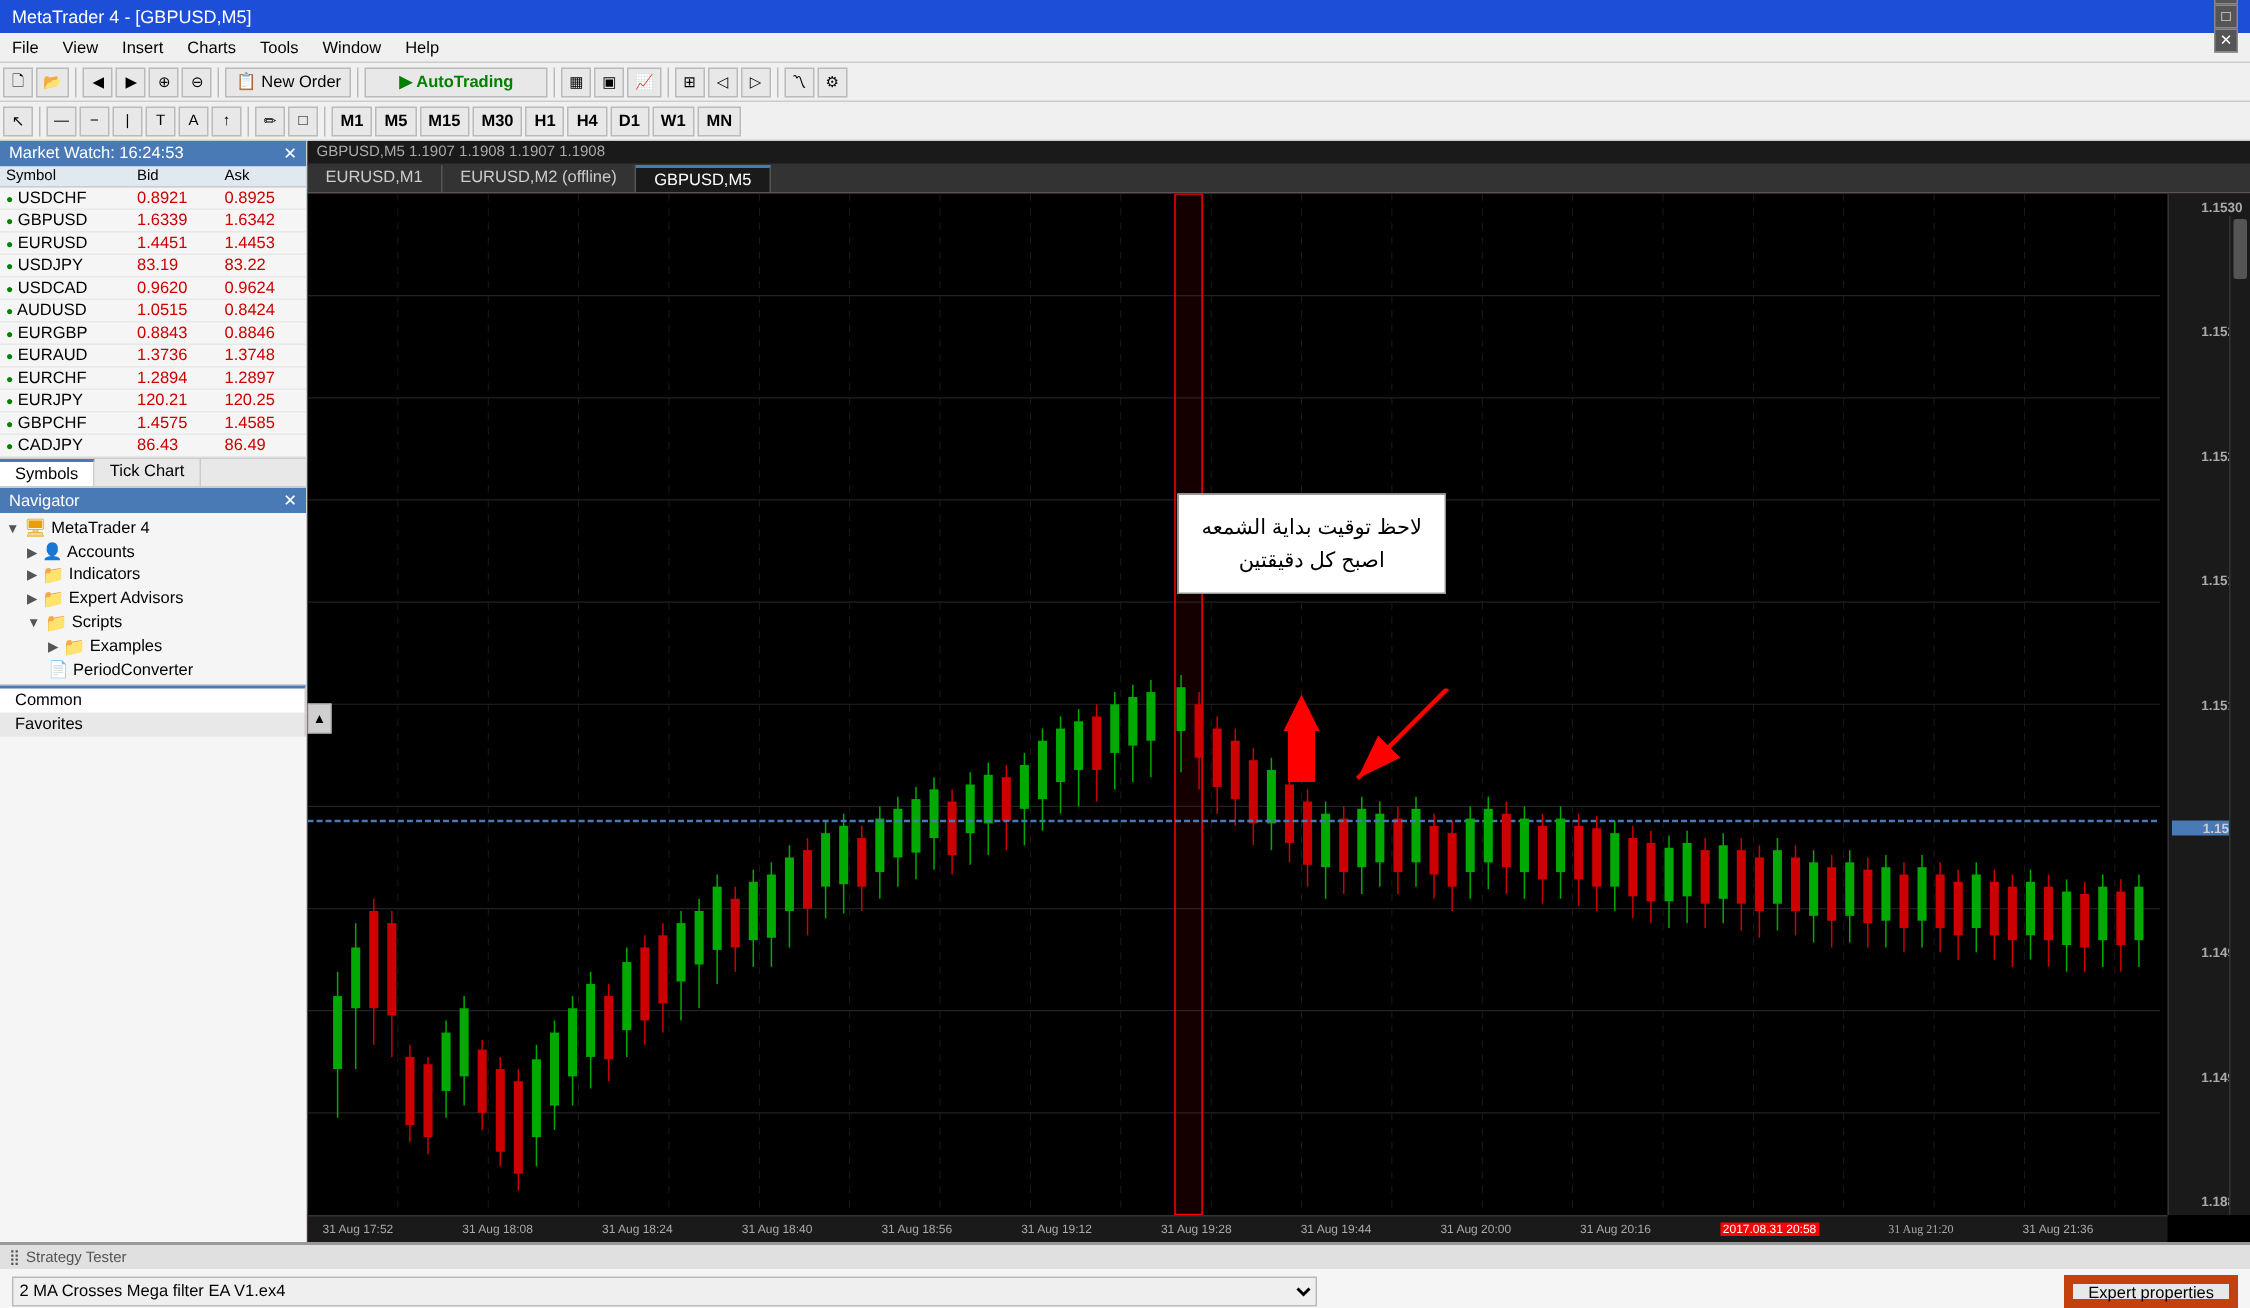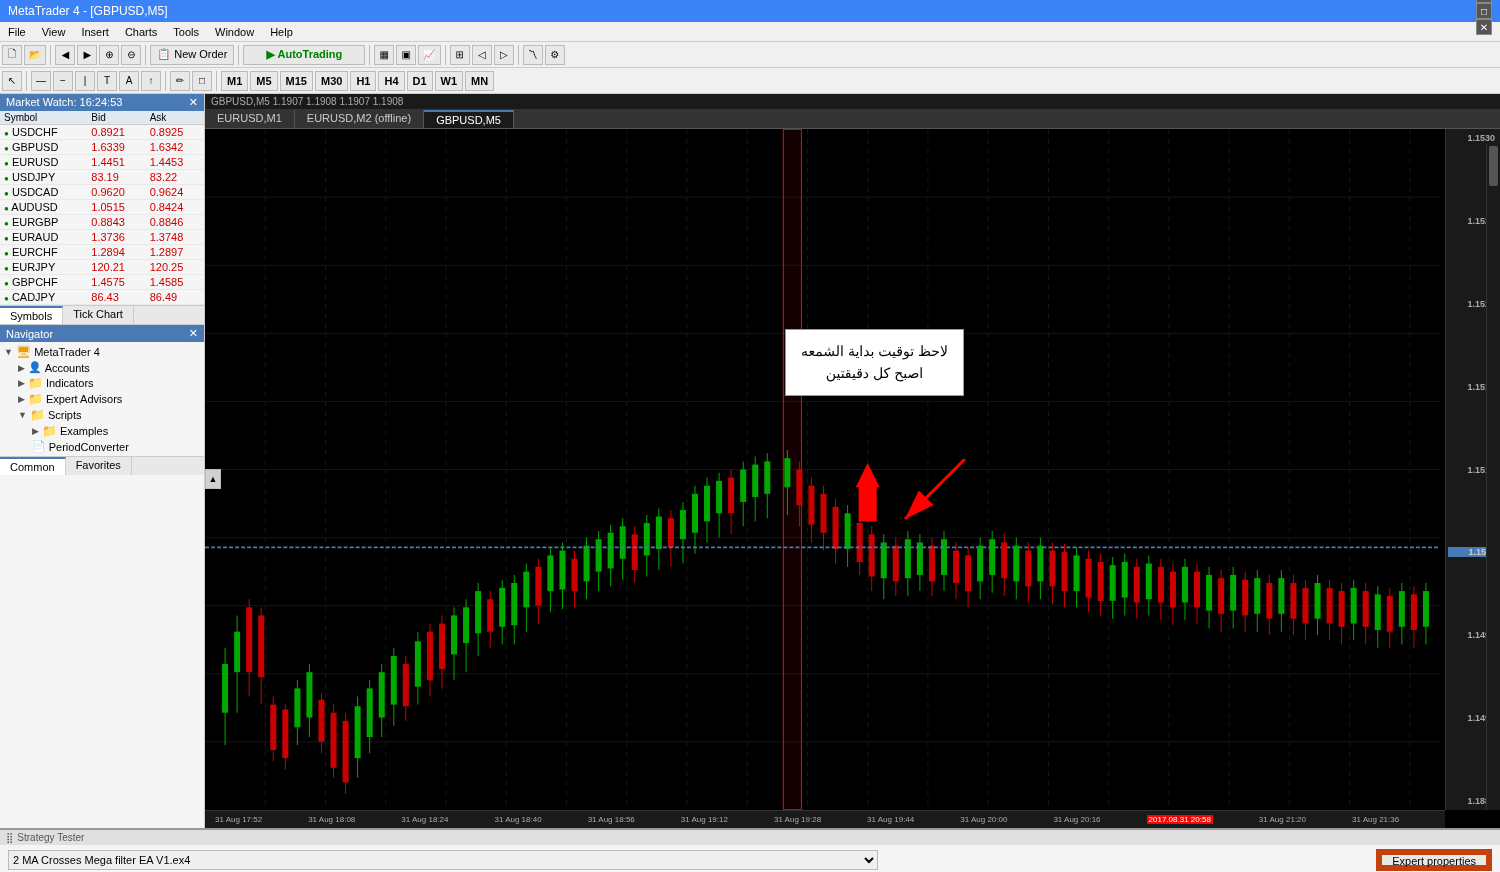--- a/index.html
+++ b/index.html
@@ -1,19 +1,19 @@
 <!DOCTYPE html>
 <html><head>
   <meta charset="utf-8">
   <style>
     * { margin: 0; padding: 0; box-sizing: border-box; }
     body { width: 1500px; height: 872px; background: #2b2b2b; font-family: 'Arial', sans-serif; font-size: 11px; color: #000; overflow: hidden; }
     
     
-    #titlebar { background: #3b82f6; color: white; height: 22px; display: flex; align-items: center; justify-content: space-between; padding: 0 8px; font-size: 12px; gap: 24px; }
+    #titlebar { background: #1d4ed8; color: white; height: 22px; display: flex; align-items: center; justify-content: space-between; padding: 0 8px; font-size: 12px; gap: 24px; }
     #titlebar .ctrl-btn { width: 16px; height: 16px; background: #555; border: 1px solid #888; display: flex; align-items: center; justify-content: center; font-size: 10px; cursor: pointer; color: white; }
     
     
     #menubar { background: #f0f0f0; height: 20px; display: flex; align-items: center; border-bottom: 1px solid #ccc; }
     #menubar span { padding: 0 8px; font-size: 11px; cursor: pointer; height: 100%; display: flex; align-items: center; }
     
     
     #toolbar1 { background: #f0f0f0; height: 26px; border-bottom: 1px solid #ccc; display: flex; align-items: center; padding: 0 2px; gap: 2px; }
     #toolbar2 { background: #f0f0f0; height: 26px; border-bottom: 1px solid #ccc; display: flex; align-items: center; padding: 0 2px; gap: 2px; }
     .tb-btn { background: #e8e8e8; border: 1px solid #bbb; height: 20px; padding: 0 4px; cursor: pointer; font-size: 10px; display: flex; align-items: center; justify-content: center; min-width: 20px; }
@@ -46,21 +46,21 @@
     #navigator { background: #f5f5f5; flex: 1; overflow: hidden; }
     #navigator-header { background: #4a7ab5; color: white; padding: 2px 6px; font-size: 11px; display: flex; justify-content: space-between; align-items: center; }
     #nav-tree { font-size: 11px; padding: 2px 0; }
     .nav-item { padding: 1px 4px; cursor: pointer; display: flex; align-items: center; gap: 3px; }
     .nav-child { padding: 1px 4px 1px 18px; cursor: pointer; display: flex; align-items: center; gap: 3px; }
     .nav-grandchild { padding: 1px 4px 1px 32px; cursor: pointer; display: flex; align-items: center; gap: 3px; }
     .expand-icon { font-size: 9px; color: #555; }
     .folder-icon { color: #e8a000; font-size: 12px; }
     
     
-    #nav-tabs { display: flex; background: #e8e8e8; border-top: 1px solid #ccc; }
+    #nav-tabs { display: flex; background: #e8e8e8; border-top: 1px solid #ccc; flex-direction: column; }
     #nav-tabs span { padding: 2px 10px; font-size: 11px; cursor: pointer; border-right: 1px solid #ccc; }
     #nav-tabs span.active { background: white; border-top: 2px solid #4a7ab5; }
     
     
     #chart-area { flex: 1; background: #ec4899; display: flex; flex-direction: column; position: relative; }
     #chart-header { background: #1a1a1a; color: #aaa; padding: 2px 6px; font-size: 10px; border-bottom: 1px solid #333; }
     #chart-tabs { background: #333; display: flex; border-bottom: 1px solid #555; }
     #chart-tabs span { padding: 2px 12px; font-size: 11px; cursor: pointer; color: #ccc; border-right: 1px solid #555; }
     #chart-tabs span.active { background: #1a1a1a; color: white; border-top: 2px solid #4a7ab5; }
     
@@ -664,21 +664,21 @@
         <span style="font-size:8px;color:#aaa;white-space:nowrap;margin-left:18px;">31 Aug 18:08</span>
         <span style="font-size:8px;color:#aaa;white-space:nowrap;margin-left:18px;">31 Aug 18:24</span>
         <span style="font-size:8px;color:#aaa;white-space:nowrap;margin-left:18px;">31 Aug 18:40</span>
         <span style="font-size:8px;color:#aaa;white-space:nowrap;margin-left:18px;">31 Aug 18:56</span>
         <span style="font-size:8px;color:#aaa;white-space:nowrap;margin-left:18px;">31 Aug 19:12</span>
         <span style="font-size:8px;color:#aaa;white-space:nowrap;margin-left:18px;">31 Aug 19:28</span>
         <span style="font-size:8px;color:#aaa;white-space:nowrap;margin-left:18px;">31 Aug 19:44</span>
         <span style="font-size:8px;color:#aaa;white-space:nowrap;margin-left:18px;">31 Aug 20:00</span>
         <span style="font-size:8px;color:#aaa;white-space:nowrap;margin-left:18px;">31 Aug 20:16</span>
         <span style="font-size:8px;color:white;background:red;white-space:nowrap;margin-left:18px;padding:0 2px;">2017.08.31 20:58</span>
-        <span style="font-size:8px;color:#aaa;white-space:nowrap;margin-left:18px;">31 Aug 21:20</span>
+        <span style="font-size:8px;color:#aaa;white-space:nowrap;margin-left:18px;font-family:Liberation Serif, serif;">31 Aug 21:20</span>
         <span style="font-size:8px;color:#aaa;white-space:nowrap;margin-left:18px;">31 Aug 21:36</span>
 
       </div>
 
       <div class="annotation-box" style="position:absolute;top:200px;left:580px;background:white;border:1px solid #999;padding:10px 15px;font-size:14px;direction:rtl;text-align:center;z-index:20;">
         <div>لاحظ توقيت بداية الشمعه</div>
         <div>اصبح كل دقيقتين</div>
       </div>
 
       <div style="position:absolute;top:330px;left:680px;z-index:20;">

